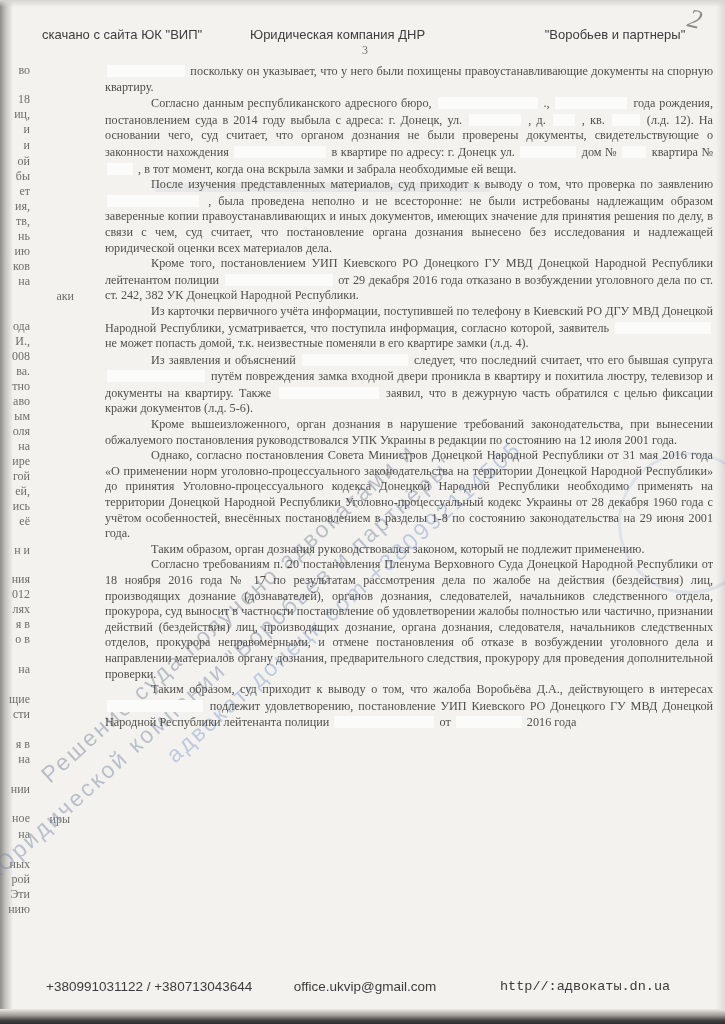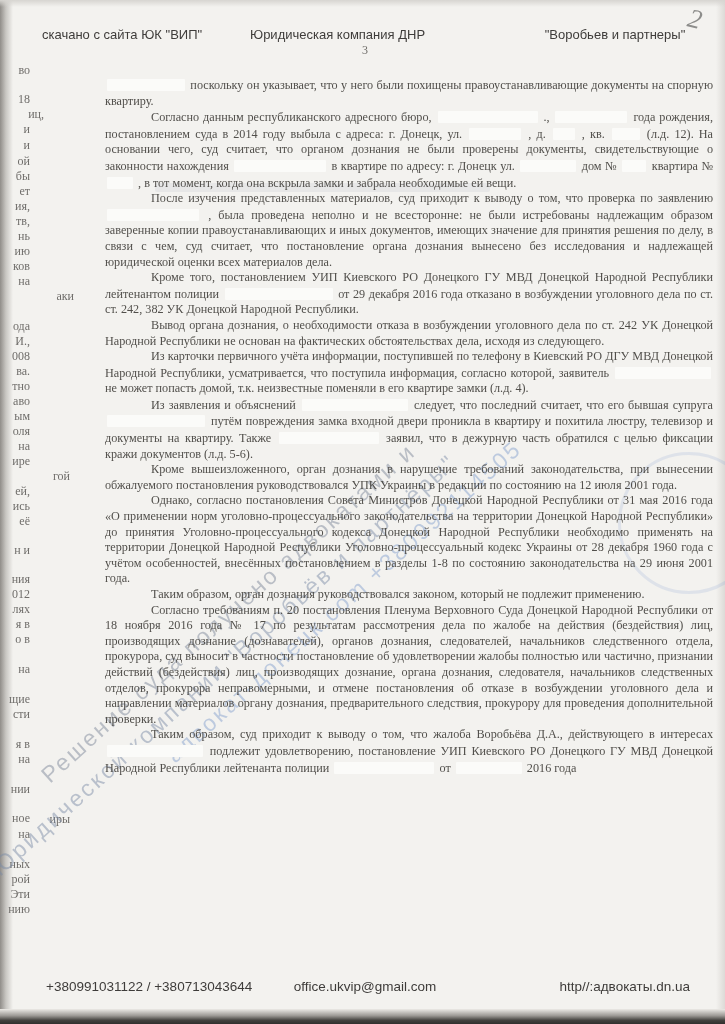--- a/index.html
+++ b/index.html
@@ -22,21 +22,21 @@
     font-family:"Liberation Sans", sans-serif;font-size:13px;color:#3e3c3a;}
   .hdr-left{position:absolute;left:42px;top:0;}
   .hdr-center{position:absolute;left:250px;width:230px;top:0;}
   .hdr-right{position:absolute;left:540px;width:150px;top:0;text-align:center;}
   .page-num{position:absolute;top:43px;left:250px;width:230px;text-align:center;
     font-size:12px;color:#6e6c68;}
   .handwritten{position:absolute;top:4px;left:688px;
     font-style:italic;font-size:27px;color:#8d8d8b;transform:rotate(14deg);}
 
   .body-text{position:absolute;left:105px;top:63px;width:608px;
-    font-size:12.2px;line-height:15.6px;color:#514f4b;text-align:justify;margin-top:14px;}
+    font-size:12.2px;line-height:15.6px;color:#514f4b;text-align:justify;}
   .body-text p{margin:0;text-indent:46px;}
   .body-text p.noindent{text-indent:0;}
   .redact{display:inline-block;height:12px;border-radius:1px;
     background:#fbfbf9;transform:translateY(2px);margin:0 2px;}
 
   .margin-frag{position:absolute;left:0;width:30px;text-align:right;
     font-size:12px;line-height:13px;color:#6f6d6a;}
 
   .watermark-line{position:absolute;white-space:nowrap;
     font-family:"Liberation Sans", sans-serif;font-size:23px;letter-spacing:2.5px;
@@ -44,35 +44,35 @@
 
   .stamp-circle{position:absolute;left:618px;top:452px;width:136px;height:136px;
     border:3px solid rgba(120,150,205,0.17);border-radius:50%;}
   .bleed{position:absolute;left:155px;top:183px;width:335px;height:9px;
     background:rgba(150,160,175,0.12);border-radius:2px;}
 
   .footer-row{position:absolute;top:979px;left:0;width:725px;
     font-family:"Liberation Sans", sans-serif;font-size:13.5px;color:#3e3c3a;}
   .ftr-left{position:absolute;left:46px;top:0;}
   .ftr-center{position:absolute;left:260px;width:210px;top:0;text-align:center;}
-  .ftr-right{position:absolute;left:500px;width:190px;top:0;text-align:right;}
+  .ftr-right{position:absolute;left:500px;width:190px;top:0;text-align:left;font-family:Liberation Mono, monospace;}
 </style>
 </head>
 <body>
 
 <div class="scan">
 
   <div class="edge-left"></div>
   <div class="edge-right"></div>
   <div class="edge-top"></div>
 
   <div id="margin-frags">
       <span class="margin-frag" style="top: 64px;">во</span>
       <span class="margin-frag" style="top: 93px;">18</span>
-      <span class="margin-frag" style="top: 108px; padding-left: 14px;">иц,</span>
+      <span class="margin-frag" style="top: 108px;">иц,</span>
       <span class="margin-frag" style="top: 123px;">и</span>
       <span class="margin-frag" style="top: 139px;">и</span>
       <span class="margin-frag" style="top: 155px;">ой</span>
       <span class="margin-frag" style="top: 170px;">бы</span>
       <span class="margin-frag" style="top: 185px;">ет</span>
       <span class="margin-frag" style="top: 200px;">ия,</span>
       <span class="margin-frag" style="top: 215px;">тв,</span>
       <span class="margin-frag" style="top: 230px;">нь</span>
       <span class="margin-frag" style="top: 245px;">ию</span>
       <span class="margin-frag" style="top: 260px;">ков</span>
@@ -81,21 +81,21 @@
       <span class="margin-frag" style="top: 320px;">ода</span>
       <span class="margin-frag" style="top: 335px;">И.,</span>
       <span class="margin-frag" style="top: 350px;">008</span>
       <span class="margin-frag" style="top: 365px;">ва.</span>
       <span class="margin-frag" style="top: 380px;">тно</span>
       <span class="margin-frag" style="top: 395px;">аво</span>
       <span class="margin-frag" style="top: 410px;">ым</span>
       <span class="margin-frag" style="top: 425px;">оля</span>
       <span class="margin-frag" style="top: 440px;">на</span>
       <span class="margin-frag" style="top: 455px;">ире</span>
-      <span class="margin-frag" style="top: 470px; padding-left: 40px;">гой</span>
+      <span class="margin-frag" style="top: 470px;">гой</span>
       <span class="margin-frag" style="top: 485px;">ей,</span>
       <span class="margin-frag" style="top: 500px;">ись</span>
       <span class="margin-frag" style="top: 515px;">её</span>
       <span class="margin-frag" style="top: 544px;">н и</span>
       <span class="margin-frag" style="top: 573px;">ния</span>
       <span class="margin-frag" style="top: 588px;">012</span>
       <span class="margin-frag" style="top: 603px;">лях</span>
       <span class="margin-frag" style="top: 618px;">я в</span>
       <span class="margin-frag" style="top: 633px;">о в</span>
       <span class="margin-frag" style="top: 663px;">на</span>
@@ -128,21 +128,20 @@
     <span class="hdr-center">Юридическая компания ДНР</span>
     <span class="hdr-right">"Воробьев и партнеры"</span>
   </div>
   <div class="page-num">3</div>
 
   <div class="body-text" id="doc-body">
       <p class="noindent"><span class="redact" style="width: 78px;"></span> поскольку он указывает, что у него были похищены правоустанавливающие документы на спорную квартиру.</p>
       <p>Согласно данным республиканского адресного бюро, <span class="redact" style="width: 100px;"></span> ., <span class="redact" style="width: 72px;"></span> года рождения, постановлением суда в 2014 году выбыла с адреса: г. Донецк, ул. <span class="redact" style="width: 52px;"></span> , д. <span class="redact" style="width: 22px;"></span> , кв. <span class="redact" style="width: 28px;"></span> (л.д. 12). На основании чего, суд считает, что органом дознания не были проверены документы, свидетельствующие о законности нахождения <span class="redact" style="width: 92px;"></span> в квартире по адресу: г. Донецк ул. <span class="redact" style="width: 56px;"></span> дом № <span class="redact" style="width: 24px;"></span> квартира № <span class="redact" style="width: 26px;"></span> , в тот момент, когда она вскрыла замки и забрала необходимые ей вещи.</p>
       <p>После изучения представленных материалов, суд приходит к выводу о том, что проверка по заявлению <span class="redact" style="width: 92px;"></span> , была проведена неполно и не всесторонне: не были истребованы надлежащим образом заверенные копии правоустанавливающих и иных документов, имеющих значение для принятия решения по делу, в связи с чем, суд считает, что постановление органа дознания вынесено без исследования и надлежащей юридической оценки всех материалов дела.</p>
       <p>Кроме того, постановлением УИП Киевского РО Донецкого ГУ МВД Донецкой Народной Республики лейтенантом полиции <span class="redact" style="width: 108px;"></span> от 29 декабря 2016 года отказано в возбуждении уголовного дела по ст. ст. 242, 382 УК Донецкой Народной Республики.</p>
-      <p>Вывод органа дознания, о необходимости отказа в возбуждении уголовного дела по ст. 242 УК Донецкой Народной Республики не основан на фактических обстоятельствах дела, исходя из следующего.</p>
       <p>Из карточки первичного учёта информации, поступившей по телефону в Киевский РО ДГУ МВД Донецкой Народной Республики, усматривается, что поступила информация, согласно которой, заявитель <span class="redact" style="width: 96px;"></span> не может попасть домой, т.к. неизвестные поменяли в его квартире замки (л.д. 4).</p>
       <p>Из заявления и объяснений <span class="redact" style="width: 106px;"></span> следует, что последний считает, что его бывшая супруга <span class="redact" style="width: 98px;"></span> путём повреждения замка входной двери проникла в квартиру и похитила люстру, телевизор и документы на квартиру. Также <span class="redact" style="width: 100px;"></span> заявил, что в дежурную часть обратился с целью фиксации кражи документов (л.д. 5-6).</p>
       <p>Кроме вышеизложенного, орган дознания в нарушение требований законодательства, при вынесении обжалуемого постановления руководствовался УПК Украины в редакции по состоянию на 12 июля 2001 года.</p>
       <p>Однако, согласно постановления Совета Министров Донецкой Народной Республики от 31 мая 2016 года «О применении норм уголовно-процессуального законодательства на территории Донецкой Народной Республики» до принятия Уголовно-процессуального кодекса Донецкой Народной Республики необходимо применять на территории Донецкой Народной Республики Уголовно-процессуальный кодекс Украины от 28 декабря 1960 года с учётом особенностей, внесённых постановлением в разделы 1-8 по состоянию законодательства на 29 июня 2001 года.</p>
       <p>Таким образом, орган дознания руководствовался законом, который не подлежит применению.</p>
       <p>Согласно требованиям п. 20 постановления Пленума Верховного Суда Донецкой Народной Республики от 18 ноября 2016 года № 17 по результатам рассмотрения дела по жалобе на действия (бездействия) лиц, производящих дознание (дознавателей), органов дознания, следователей, начальников следственного отдела, прокурора, суд выносит в частности постановление об удовлетворении жалобы полностью или частично, признании действий (бездействия) лиц, производящих дознание, органа дознания, следователя, начальников следственных отделов, прокурора неправомерными, и отмене постановления об отказе в возбуждении уголовного дела и направлении материалов органу дознания, предварительного следствия, прокурору для проведения дополнительной проверки.</p>
       <p>Таким образом, суд приходит к выводу о том, что жалоба Воробьёва Д.А., действующего в интересах <span class="redact" style="width: 96px;"></span> подлежит удовлетворению, постановление УИП Киевского РО Донецкого ГУ МВД Донецкой Народной Республики лейтенанта полиции <span class="redact" style="width: 100px;"></span> от <span class="redact" style="width: 66px;"></span> 2016 года</p>
     </div>
 
   <div class="footer-row">

